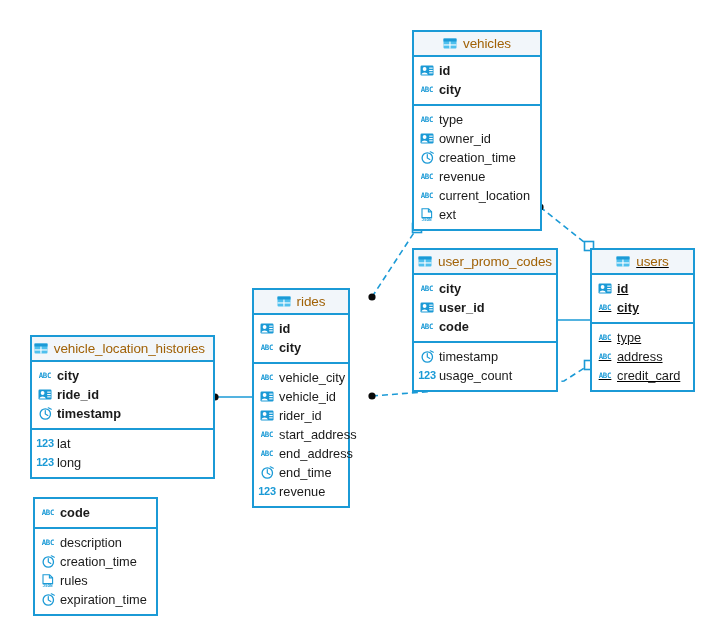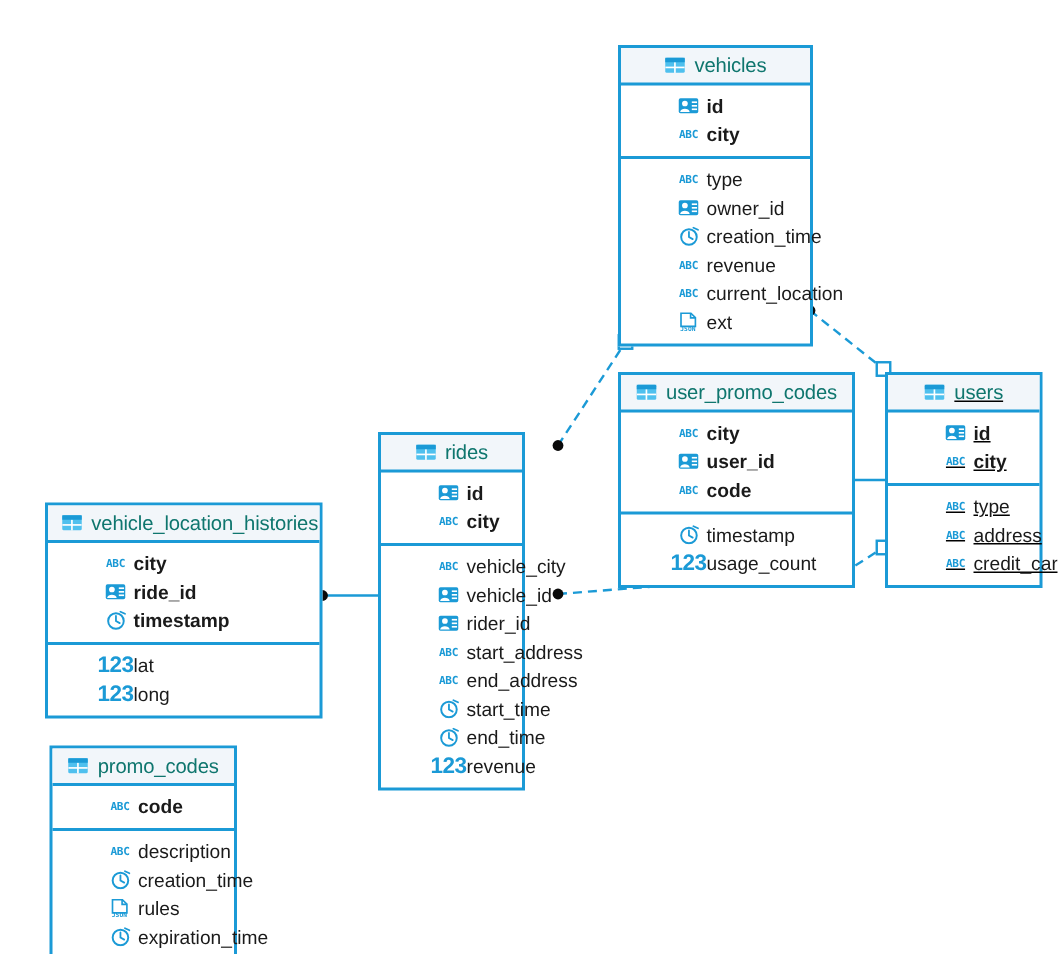--- a/index.html
+++ b/index.html
@@ -21,46 +21,46 @@
   }
   .thead{
     background:#f2f6fa;
     border-bottom:2px solid #1b9ad6;
     height:25px;
     display:flex;align-items:center;justify-content:center;
     gap:6px;
     padding:0 8px;
     box-sizing:border-box;
   }
-  .thead.left{justify-content:center;padding-left:16px;}
+  .thead.left{justify-content:flex-end;padding-left:16px;}
   .ttitle{
-    font-size:13.5px;color:#0f766e;white-space:nowrap;letter-spacing:-0.1px;
+    font-size:13.5px;color:#a16207;white-space:nowrap;letter-spacing:-0.1px;
   }
   .section{padding:4px 0 5px 0;}
   .section.pk{border-bottom:2px solid #1b9ad6;}
   .row{
     display:flex;align-items:center;gap:5px;
     height:19px;padding:0 6px;box-sizing:border-box;
-    font-size:12.8px;color:#1a1a1a;white-space:nowrap;margin-left:32px;
+    font-size:12.8px;color:#1a1a1a;white-space:nowrap;
   }
   .row.bold{font-weight:bold;}
   .ic{
     width:14px;height:14px;flex:0 0 14px;
     display:inline-flex;align-items:center;justify-content:center;
     position:relative;
   }
   .ic svg{display:block;}
   .abc{
     font-family:"DejaVu Sans Mono", monospace;
     font-size:7.4px;font-weight:bold;color:#1b9ad6;
     letter-spacing:-0.2px;line-height:1;
   }
   .num{
     font-family:"Liberation Sans", sans-serif;
-    font-size:15px;font-weight:bold;color:#1b9ad6;line-height:1;
+    font-size:11px;font-weight:bold;color:#1b9ad6;line-height:1;
     letter-spacing:-0.3px;
   }
 </style>
 </head>
 <body>
 
 <div id="canvas">
   <svg class="links" id="links-svg">
       <g>
         <polyline points="215,397 252,397" fill="none" stroke="#1b9ad6" stroke-width="1.6"></polyline>
@@ -167,21 +167,21 @@
               <svg width="12" height="13" viewBox="0 0 12 13">
                 <path d="M1 0.8 L7.6 0.8 L10.6 3.8 L10.6 9.6 L1 9.6 Z" fill="none" stroke="#1b9ad6" stroke-width="1.1"></path>
                 <path d="M7.4 0.9 L7.4 3.9 L10.5 3.9" fill="none" stroke="#1b9ad6" stroke-width="1.1"></path>
                 <text x="5.6" y="12.6" font-family="DejaVu Sans Mono, monospace" font-size="4.2" font-weight="bold" fill="#1b9ad6" text-anchor="middle">JSON</text>
               </svg>
             </span>
             <span>ext</span>
           </div>
         </div>
       </div>
-      <div class="table" style="left: 412px; top: 248px; width: 158px;">
+      <div class="table" style="left: 412px; top: 248px; width: 146px;">
         <div class="thead">
           <span class="ic">
             <svg width="14" height="11" viewBox="0 0 14 11">
               <rect x="0.5" y="0.5" width="13" height="10" rx="1" fill="#4fc0ee"></rect>
               <rect x="0.5" y="0.5" width="13" height="3" fill="#1b9ad6"></rect>
               <rect x="6.4" y="3.6" width="1.1" height="7" fill="#ffffff"></rect>
               <rect x="0.6" y="6.4" width="12.8" height="1.1" fill="#ffffff"></rect>
             </svg>
           </span>
           <span class="ttitle">user_promo_codes</span>
@@ -365,30 +365,20 @@
             <span>end_address</span>
           </div>
           <div class="row">
             <span class="ic">
               <svg width="13" height="13" viewBox="0 0 13 13">
                 <circle cx="6.3" cy="7" r="5.2" fill="none" stroke="#1b9ad6" stroke-width="1.3"></circle>
                 <path d="M6.3 3.6 L6.3 7 L8.8 8.4" fill="none" stroke="#1b9ad6" stroke-width="1.2" stroke-linecap="round"></path>
                 <path d="M9.3 0.8 L12.3 2.2" fill="none" stroke="#1b9ad6" stroke-width="1.2" stroke-linecap="round"></path>
               </svg>
             </span>
-            <span>start_time</span>
-          </div>
-          <div class="row">
-            <span class="ic">
-              <svg width="13" height="13" viewBox="0 0 13 13">
-                <circle cx="6.3" cy="7" r="5.2" fill="none" stroke="#1b9ad6" stroke-width="1.3"></circle>
-                <path d="M6.3 3.6 L6.3 7 L8.8 8.4" fill="none" stroke="#1b9ad6" stroke-width="1.2" stroke-linecap="round"></path>
-                <path d="M9.3 0.8 L12.3 2.2" fill="none" stroke="#1b9ad6" stroke-width="1.2" stroke-linecap="round"></path>
-              </svg>
-            </span>
             <span>end_time</span>
           </div>
           <div class="row">
             <span class="ic">
               <span class="num">123</span>
             </span>
             <span>revenue</span>
           </div>
         </div>
       </div>
@@ -444,31 +434,20 @@
           </div>
           <div class="row">
             <span class="ic">
               <span class="num">123</span>
             </span>
             <span>long</span>
           </div>
         </div>
       </div>
       <div class="table" style="left: 33px; top: 497px; width: 125px;">
-        <div class="thead">
-          <span class="ic">
-            <svg width="14" height="11" viewBox="0 0 14 11">
-              <rect x="0.5" y="0.5" width="13" height="10" rx="1" fill="#4fc0ee"></rect>
-              <rect x="0.5" y="0.5" width="13" height="3" fill="#1b9ad6"></rect>
-              <rect x="6.4" y="3.6" width="1.1" height="7" fill="#ffffff"></rect>
-              <rect x="0.6" y="6.4" width="12.8" height="1.1" fill="#ffffff"></rect>
-            </svg>
-          </span>
-          <span class="ttitle">promo_codes</span>
-        </div>
         <div class="section pk">
           <div class="row bold">
             <span class="ic">
               <span class="abc">ABC</span>
             </span>
             <span>code</span>
           </div>
         </div>
         <div class="section">
           <div class="row">

